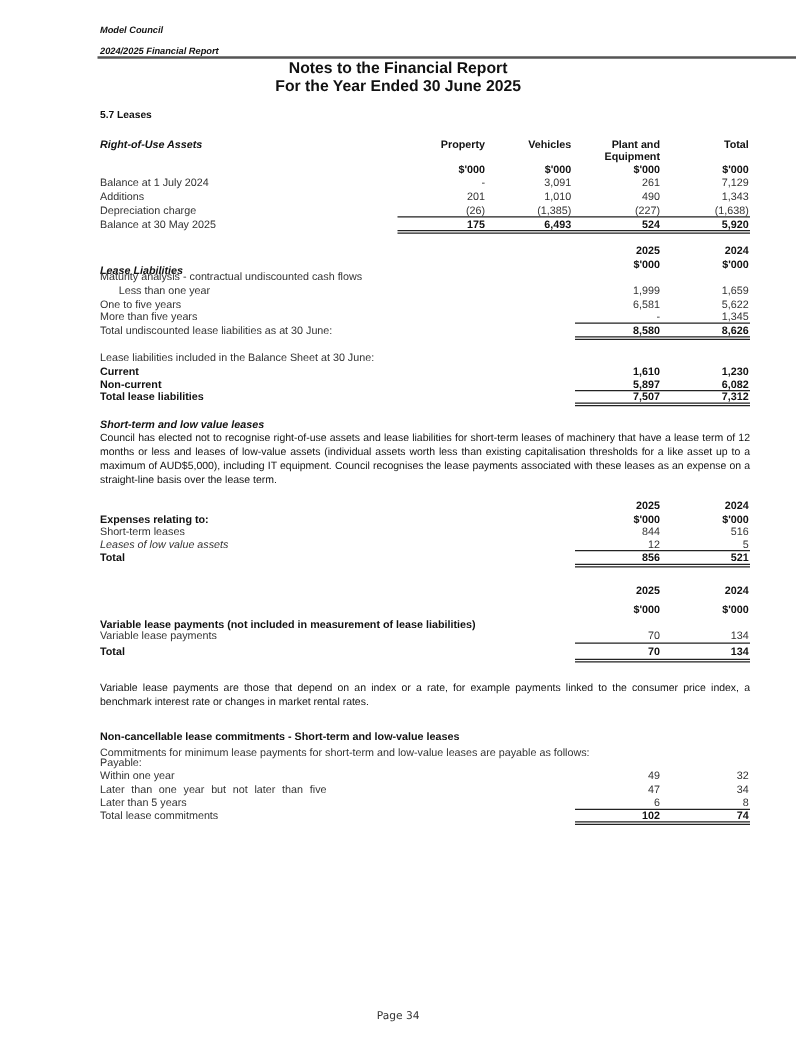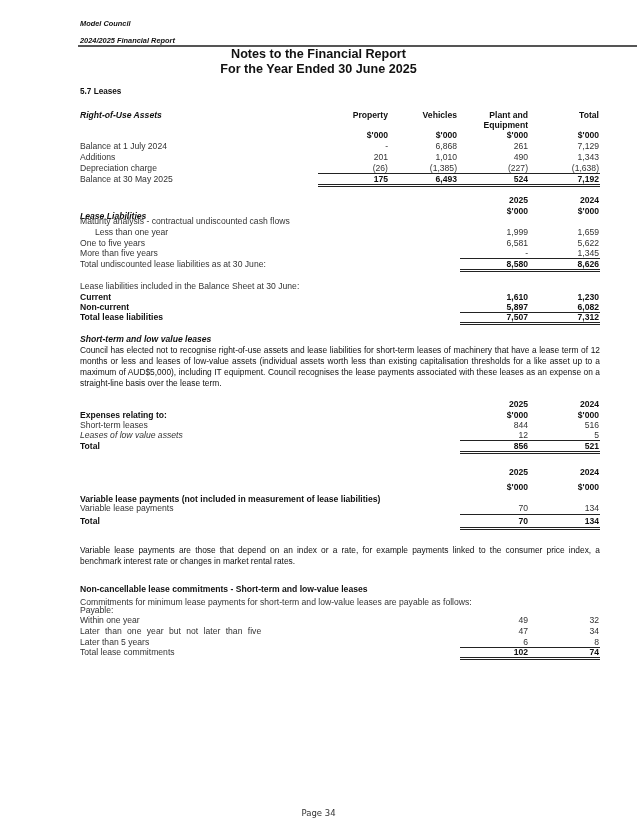--- a/index.html
+++ b/index.html
@@ -46,21 +46,21 @@
   <div class="abs num bold c4" style="top:110px;">Total</div>
 
   <div class="abs num bold c1" style="top:130px;">$'000</div>
   <div class="abs num bold c2" style="top:130px;">$'000</div>
   <div class="abs num bold c3" style="top:130px;">$'000</div>
   <div class="abs num bold c4" style="top:130px;">$'000</div>
 
   <div>
     <div class="abs lbl grey" style="top:141px;">Balance at 1 July 2024</div>
     <div class="abs num c1 grey" style="top:141px;">-</div>
-    <div class="abs num c2 grey" style="top:141px;">6,868</div>
+    <div class="abs num c2 grey" style="top:141px;">3,091</div>
     <div class="abs num c3 grey" style="top:141px;">261</div>
     <div class="abs num c4 grey" style="top:141px;">7,129</div>
   </div>
   <div>
     <div class="abs lbl grey" style="top:152px;">Additions</div>
     <div class="abs num c1 grey" style="top:152px;">201</div>
     <div class="abs num c2 grey" style="top:152px;">1,010</div>
     <div class="abs num c3 grey" style="top:152px;">490</div>
     <div class="abs num c4 grey" style="top:152px;">1,343</div>
   </div>
@@ -70,21 +70,21 @@
     <div class="abs num c2 grey" style="top:163px;">(1,385)</div>
     <div class="abs num c3 grey" style="top:163px;">(227)</div>
     <div class="abs num c4 grey" style="top:163px;">(1,638)</div>
   </div>
   <div class="abs rule" style="top:173px;left:318px;width:282px;"></div>
   <div>
     <div class="abs lbl grey" style="top:174px;">Balance at 30 May 2025</div>
     <div class="abs num bold c1" style="top:174px;">175</div>
     <div class="abs num bold c2" style="top:174px;">6,493</div>
     <div class="abs num bold c3" style="top:174px;">524</div>
-    <div class="abs num bold c4" style="top:174px;">7,192</div>
+    <div class="abs num bold c4" style="top:174px;">5,920</div>
   </div>
   <div class="abs drule" style="top:184px;left:318px;width:282px;"></div>
 </div>
 
 <div>
   <div class="abs lbl bold italic" style="top:211px;">Lease Liabilities</div>
   <div class="abs num bold y25" style="top:195px;">2025</div>
   <div class="abs num bold y24" style="top:195px;">2024</div>
   <div class="abs num bold y25" style="top:206px;">$'000</div>
   <div class="abs num bold y24" style="top:206px;">$'000</div>

